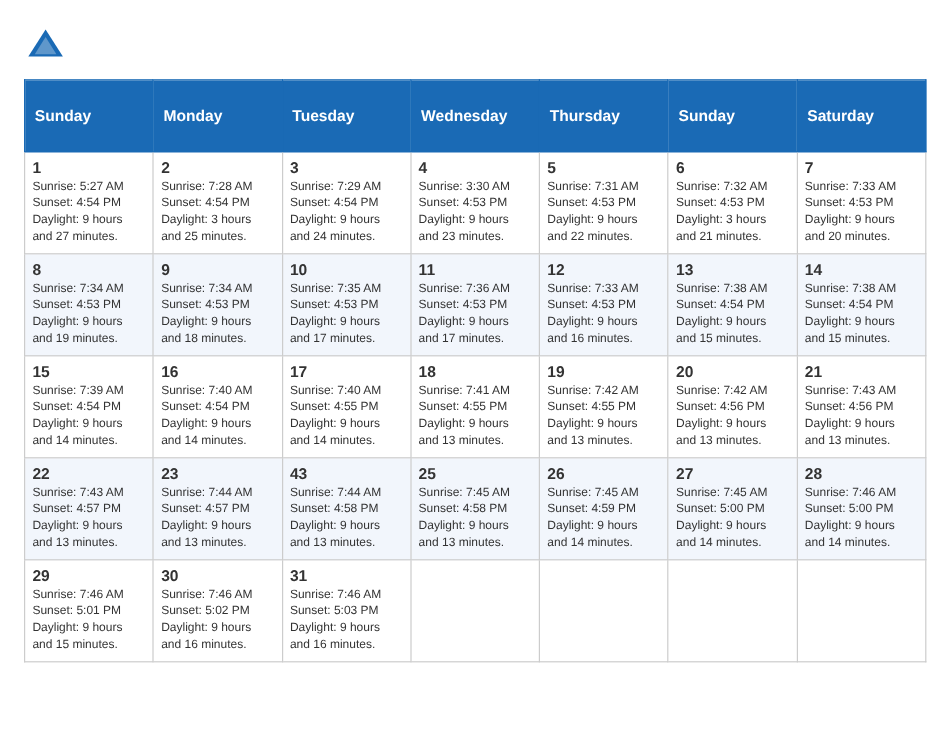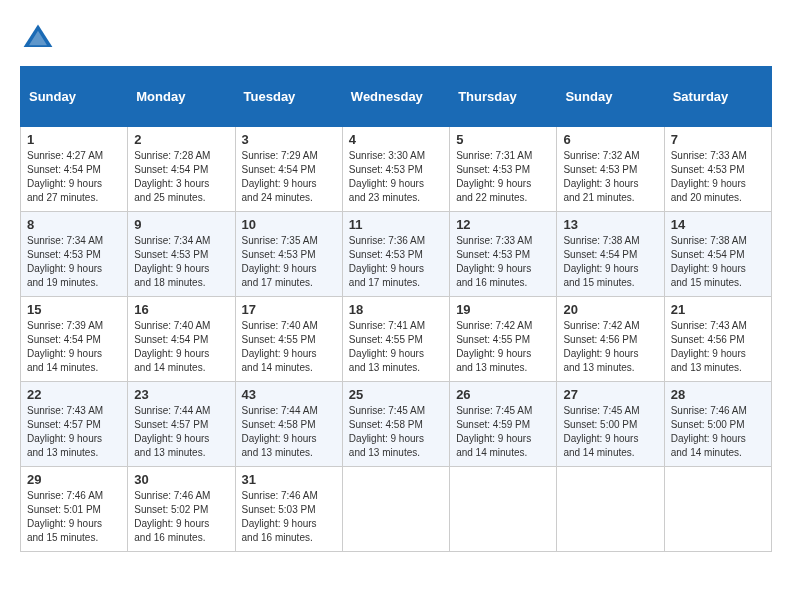--- a/index.html
+++ b/index.html
@@ -119,21 +119,21 @@
       <th>Thursday</th>
       <th>Sunday</th>
       <th>Saturday</th>
     </tr>
   </thead>
   <tbody id="calendar-body">
   <tr>
         <td>
           <span class="day-num">1</span>
         <div class="day-info">
-          <span>Sunrise: 4:27 AM</span><br>
+          <span>Sunrise: 5:27 AM</span><br>
           <span>Sunset: 4:54 PM</span><br>
           <span>Daylight: 9 hours and 27 minutes.</span>
         </div>
         </td>
         <td>
           <span class="day-num">2</span>
         <div class="day-info">
           <span>Sunrise: 7:28 AM</span><br>
           <span>Sunset: 4:54 PM</span><br>
           <span>Daylight: 3 hours and 25 minutes.</span>

